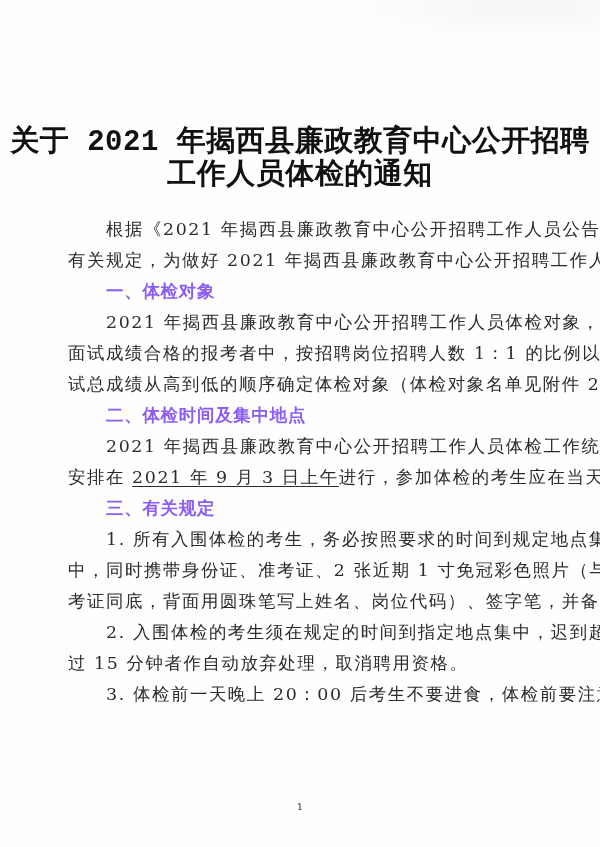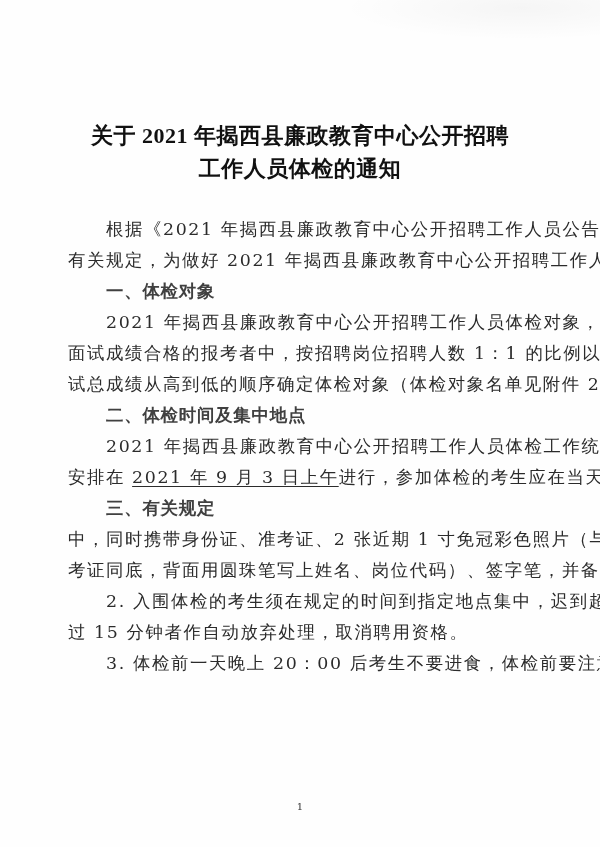--- a/index.html
+++ b/index.html
@@ -25,23 +25,23 @@
     .scan-noise {
       position: absolute;
       right: 0; top: 0;
       width: 260px; height: 40px;
       background: radial-gradient(ellipse at 70% 20%, rgba(0,0,0,0.035), rgba(0,0,0,0) 70%);
     }
     .title {
       position: absolute;
       left: 0; width: 600px;
       text-align: center;
-      font-family: Liberation Serif, serif;
+      font-family: Liberation Mono, monospace;
       font-weight: bold;
-      font-size: 22px;
+      font-size: 29px;
       color: #111;
       letter-spacing: 0.5px;
       white-space: nowrap;
     }
     .title.l1 { top: 121px; }
     .title.l2 { top: 154px; }
 
     .body {
       position: absolute;
       left: 68px;
@@ -53,21 +53,21 @@
       line-height: 31px;
       font-size: 17.4px;
       white-space: nowrap;
       letter-spacing: 1.6px;
       color: #2b2b2b;
     }
     .indent { padding-left: 38px; }
     .heading {
       font-family: "DejaVu Sans", "Liberation Sans", sans-serif;
       font-weight: bold;
-      color: #404040;
+      color: #8b5cf6;
       letter-spacing: 0.8px;
     }
     .u {
       text-decoration: underline;
       text-underline-offset: 3px;
       text-decoration-thickness: 1px;
     }
     .page-number {
       position: absolute;
       top: 801px;
@@ -97,20 +97,21 @@
     <div class="line">面试成绩合格的报考者中，按招聘岗位招聘人数 1：1 的比例以考</div>
     <div class="line">试总成绩从高到低的顺序确定体检对象（体检对象名单见附件 2）。</div>
 
     <div class="line indent heading">二、体检时间及集中地点</div>
     <div class="line indent">2021 年揭西县廉政教育中心公开招聘工作人员体检工作统一</div>
     <div class="line">
       <span>安排在 </span><span class="u">2021 年 9 月 3 日上午</span><span>进行，参加体检的考生应在当天上午</span>
     </div>
 
     <div class="line indent heading">三、有关规定</div>
+    <div class="line indent">1. 所有入围体检的考生，务必按照要求的时间到规定地点集</div>
     <div class="line">中，同时携带身份证、准考证、2 张近期 1 寸免冠彩色照片（与准</div>
     <div class="line">考证同底，背面用圆珠笔写上姓名、岗位代码）、签字笔，并备足</div>
     <div class="line indent">2. 入围体检的考生须在规定的时间到指定地点集中，迟到超</div>
     <div class="line">过 15 分钟者作自动放弃处理，取消聘用资格。</div>
     <div class="line indent">3. 体检前一天晚上 20：00 后考生不要进食，体检前要注意休</div>
   </div>
 
   <div class="page-number">1</div>
 </div>
 

